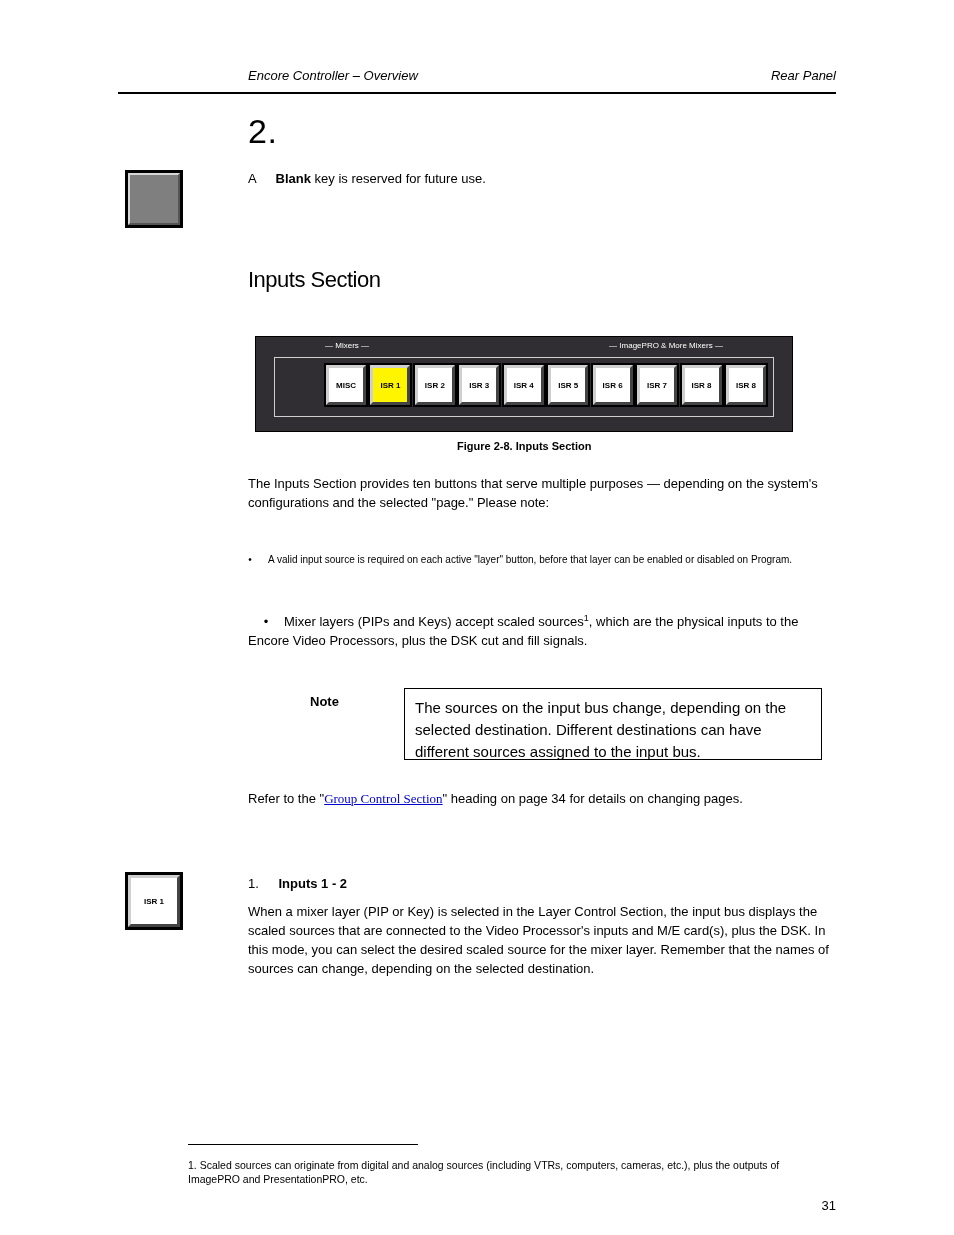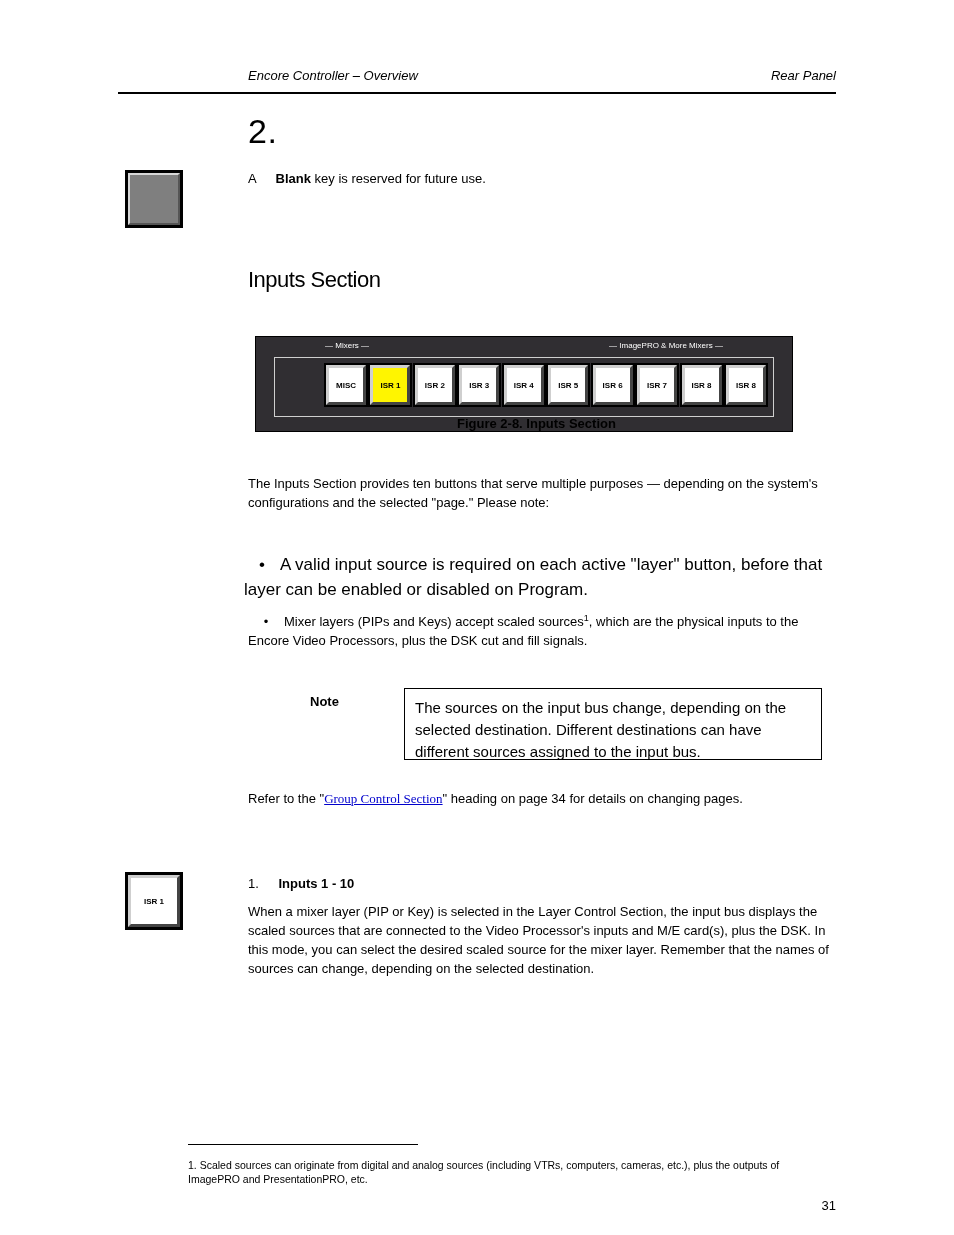--- a/index.html
+++ b/index.html
@@ -133,39 +133,39 @@
     display: flex;
     align-items: center;
     justify-content: center;
     font-size: 8px;
     font-weight: bold;
   }
   .input-btn-inner.white { background: #fff; color: #000; }
   .input-btn-inner.yellow { background: #fff500; color: #000; }
   .figure-caption {
     position: absolute;
-    top: 416px;
+    top: 440px;
     left: 457px;
-    font-size: 13px;
+    font-size: 11px;
     font-weight: bold;
   }
   .para1 {
     position: absolute;
     top: 475px;
     left: 248px;
     width: 590px;
     font-size: 13px;
     line-height: 1.45;
   }
   .para2 {
     position: absolute;
     top: 553px;
-    left: 244px;
-    width: 590px;
-    font-size: 17px;
+    left: 232px;
+    width: 590px;
+    font-size: 10px;
     line-height: 1.45;
   }
   .para3 {
     position: absolute;
     top: 612px;
     left: 248px;
     width: 590px;
     font-size: 13px;
     line-height: 1.45;
   }
@@ -335,21 +335,21 @@
 <div class="note-box">The sources on the input bus change, depending on the selected destination. Different destinations can have different sources assigned to the input bus.</div>
 
 <div class="para4">
   <span>Refer to the "</span><a class="link" href="#">Group Control Section</a><span>" heading on page 34 for details on changing pages.</span>
 </div>
 
 <div class="big-button-2">
   <div class="big-button-2-inner">ISR 1</div>
 </div>
 <div class="inputs-1-title">
-  <span>1. </span><span class="hard-key">Inputs 1 - 10</span>
+  <span>1. </span><span class="hard-key">Inputs 1 - 2</span>
 </div>
 <div class="inputs-1-para">When a mixer layer (PIP or Key) is selected in the Layer Control Section, the input bus displays the scaled sources that are connected to the Video Processor's inputs and M/E card(s), plus the DSK. In this mode, you can select the desired scaled source for the mixer layer. Remember that the names of sources can change, depending on the selected destination.</div>
 
 <div class="footnote-rule"></div>
 <div class="footnote">
   <span>1.</span><span> Scaled sources can originate from digital and analog sources (including VTRs, computers, cameras, etc.), plus the outputs of ImagePRO and PresentationPRO, etc.</span>
 </div>
 
 <div class="page-num">31</div>
 

